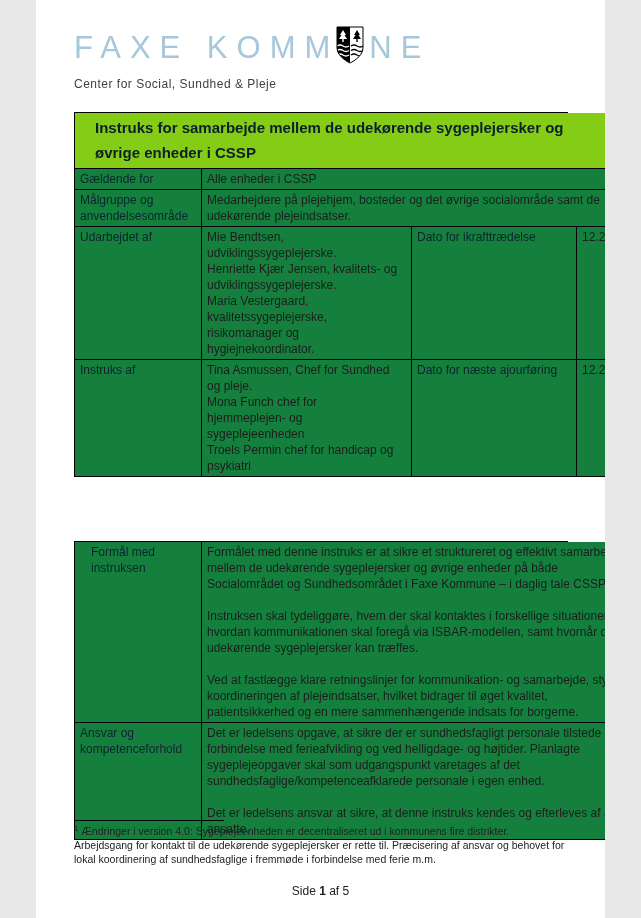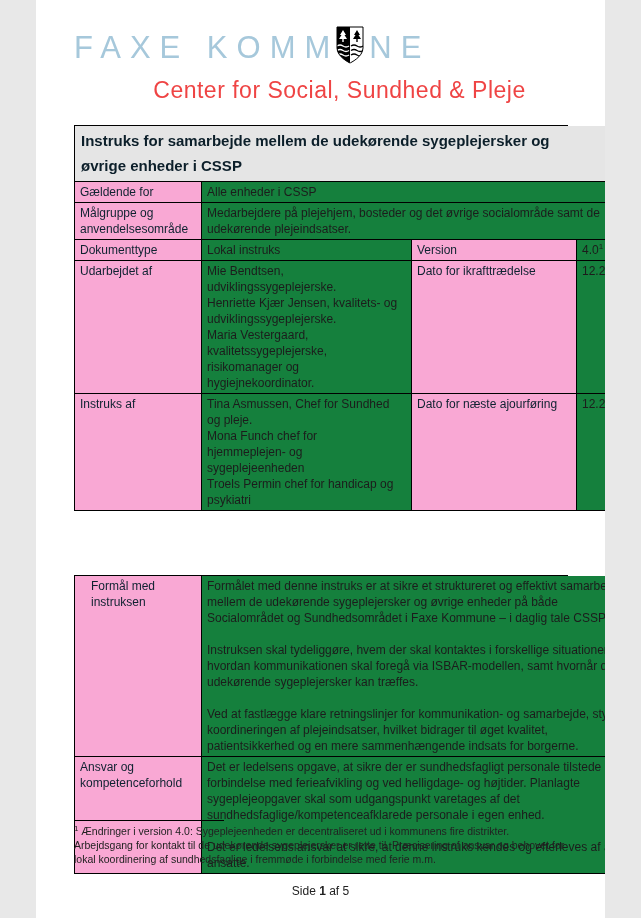--- a/index.html
+++ b/index.html
@@ -19,24 +19,23 @@
     color:#a6c8db;
     font-size:31px;
     font-weight:400;
     letter-spacing:9px;
     line-height:1;
     white-space:nowrap;
   }
   .brand-line .crest{margin:0 4px 0 -4px;flex:0 0 auto;}
   .subtitle{
     margin-top:8px;
-    color:#ef4444;
-    font-size:23px;
+    color:#404040;
+    font-size:12px;
     letter-spacing:0.5px;
-    text-align:center;
   }
   
   .doc-table{
     margin:21px 37px 0 38px;
     border-left:1px solid #000;
     border-top:1px solid #000;
     font-size:12px;
     line-height:16px;
   }
   .t-row{display:flex;}
@@ -47,31 +46,31 @@
     box-sizing:border-box;
     white-space:pre-line;
   }
   .c1{width:127px;flex:0 0 127px;}
   .c2{width:210px;flex:0 0 210px;}
   .c3{width:165px;flex:0 0 165px;}
   .c4{width:64px;flex:0 0 64px;}
   .cspan{width:439px;flex:0 0 439px;}
   .cfull{width:566px;flex:0 0 566px;}
   .label{
-    background:#f9a8d4;
+    background:#15803d;
     color:#0e2230;
   }
   .value{background:#15803d;}
   .title-cell{
-    background:#e5e5e5;
+    background:#84cc16;
     color:#0c1f2a;
     font-weight:bold;
     font-size:15px;
     line-height:25px;
-    padding:2px 6px 3px 6px;
+    padding:2px 6px 3px 20px;
   }
   .gap{height:43px;}
   .min-udarbejdet{min-height:128px;}
   .min-godkendt{min-height:112px;}
   .min-formaal{min-height:180px;padding-left:16px;}
   .min-ansvar{min-height:117px;}
   sup{font-size:8px;line-height:0;}
   
   .footnote{
     position:absolute;
@@ -139,26 +138,20 @@
     <div class="t-row">
       <div class="cell c1 label">Gældende for</div>
       <div class="cell cspan value">Alle enheder i CSSP</div>
     </div>
     <div class="t-row">
       <div class="cell c1 label">Målgruppe og anvendelsesområde</div>
       <div class="cell cspan value">Medarbejdere på plejehjem, bosteder og det øvrige socialområde samt de
 udekørende plejeindsatser.</div>
     </div>
     <div class="t-row">
-      <div class="cell c1 label">Dokumenttype</div>
-      <div class="cell c2 value">Lokal instruks</div>
-      <div class="cell c3 label">Version</div>
-      <div class="cell c4 value"><span>4.0</span><sup>1</sup></div>
-    </div>
-    <div class="t-row">
       <div class="cell c1 label min-udarbejdet">Udarbejdet af</div>
       <div class="cell c2 value">Mie Bendtsen,
 udviklingssygeplejerske.
 Henriette Kjær Jensen, kvalitets- og
 udviklingssygeplejerske.
 Maria Vestergaard,
 kvalitetssygeplejerske,
 risikomanager og
 hygiejnekoordinator.</div>
       <div class="cell c3 label">Dato for ikrafttrædelse</div>

